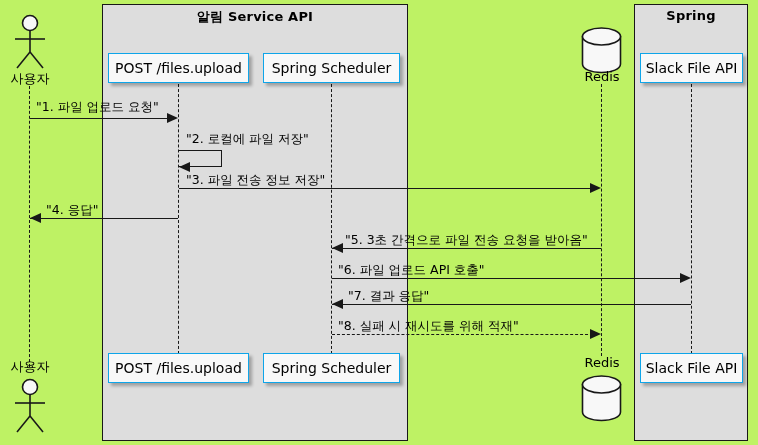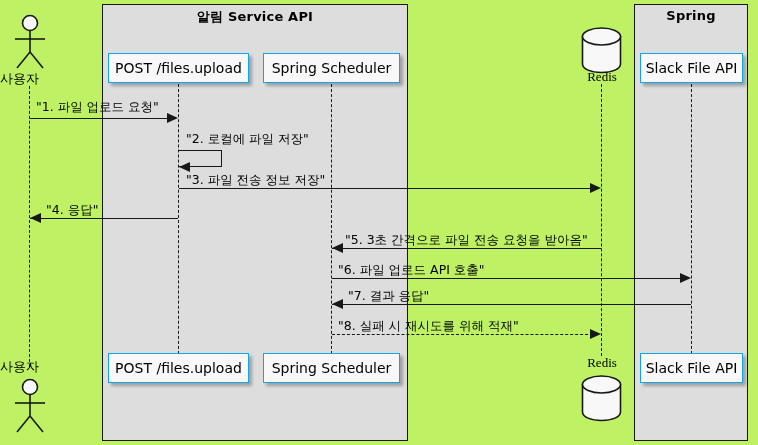--- a/index.html
+++ b/index.html
@@ -55,35 +55,35 @@
     color: #000000;
     box-shadow: 3px 3px 3px rgba(0,0,0,0.28);
     white-space: nowrap;
   }
   
   .actor {
     position: absolute;
   }
   .actor-label {
     position: absolute;
-    font-size: 13px;
-    color: #000000;
-    white-space: nowrap;
-  }
-  
-  .db {
-    position: absolute;
-  }
-  .db-label {
-    position: absolute;
     text-align: center;
     font-size: 13px;
     color: #000000;
     white-space: nowrap;
-    font-family: Liberation Serif, serif;
+  }
+  
+  .db {
+    position: absolute;
+  }
+  .db-label {
+    position: absolute;
+    text-align: center;
+    font-size: 13px;
+    color: #000000;
+    white-space: nowrap;
   }
   
   .msg-line {
     position: absolute;
     height: 0;
     border-top: 1px solid #181818;
   }
   .msg-line.dotted {
     border-top: 1px dashed #181818;
   }

